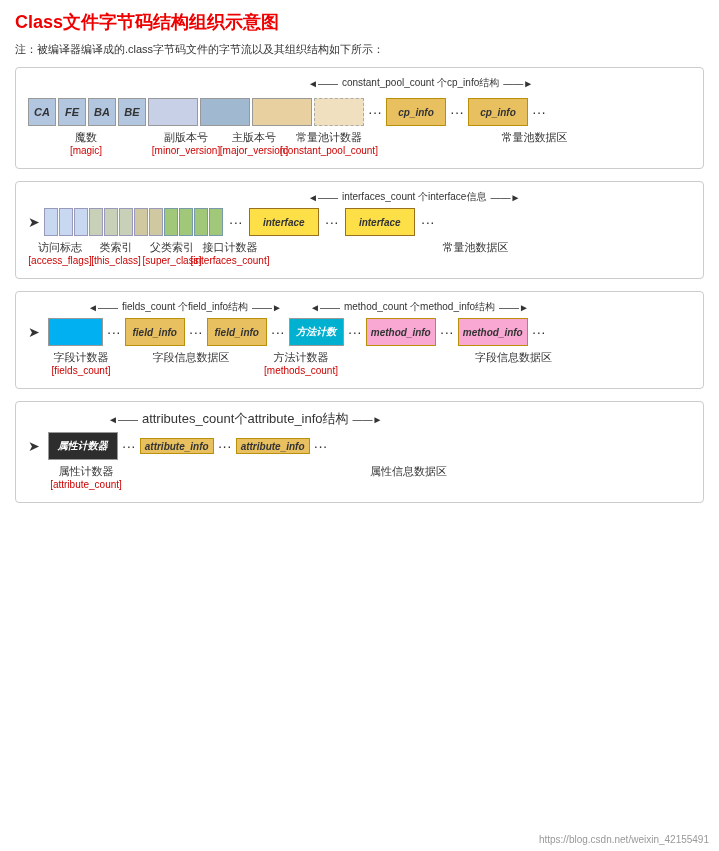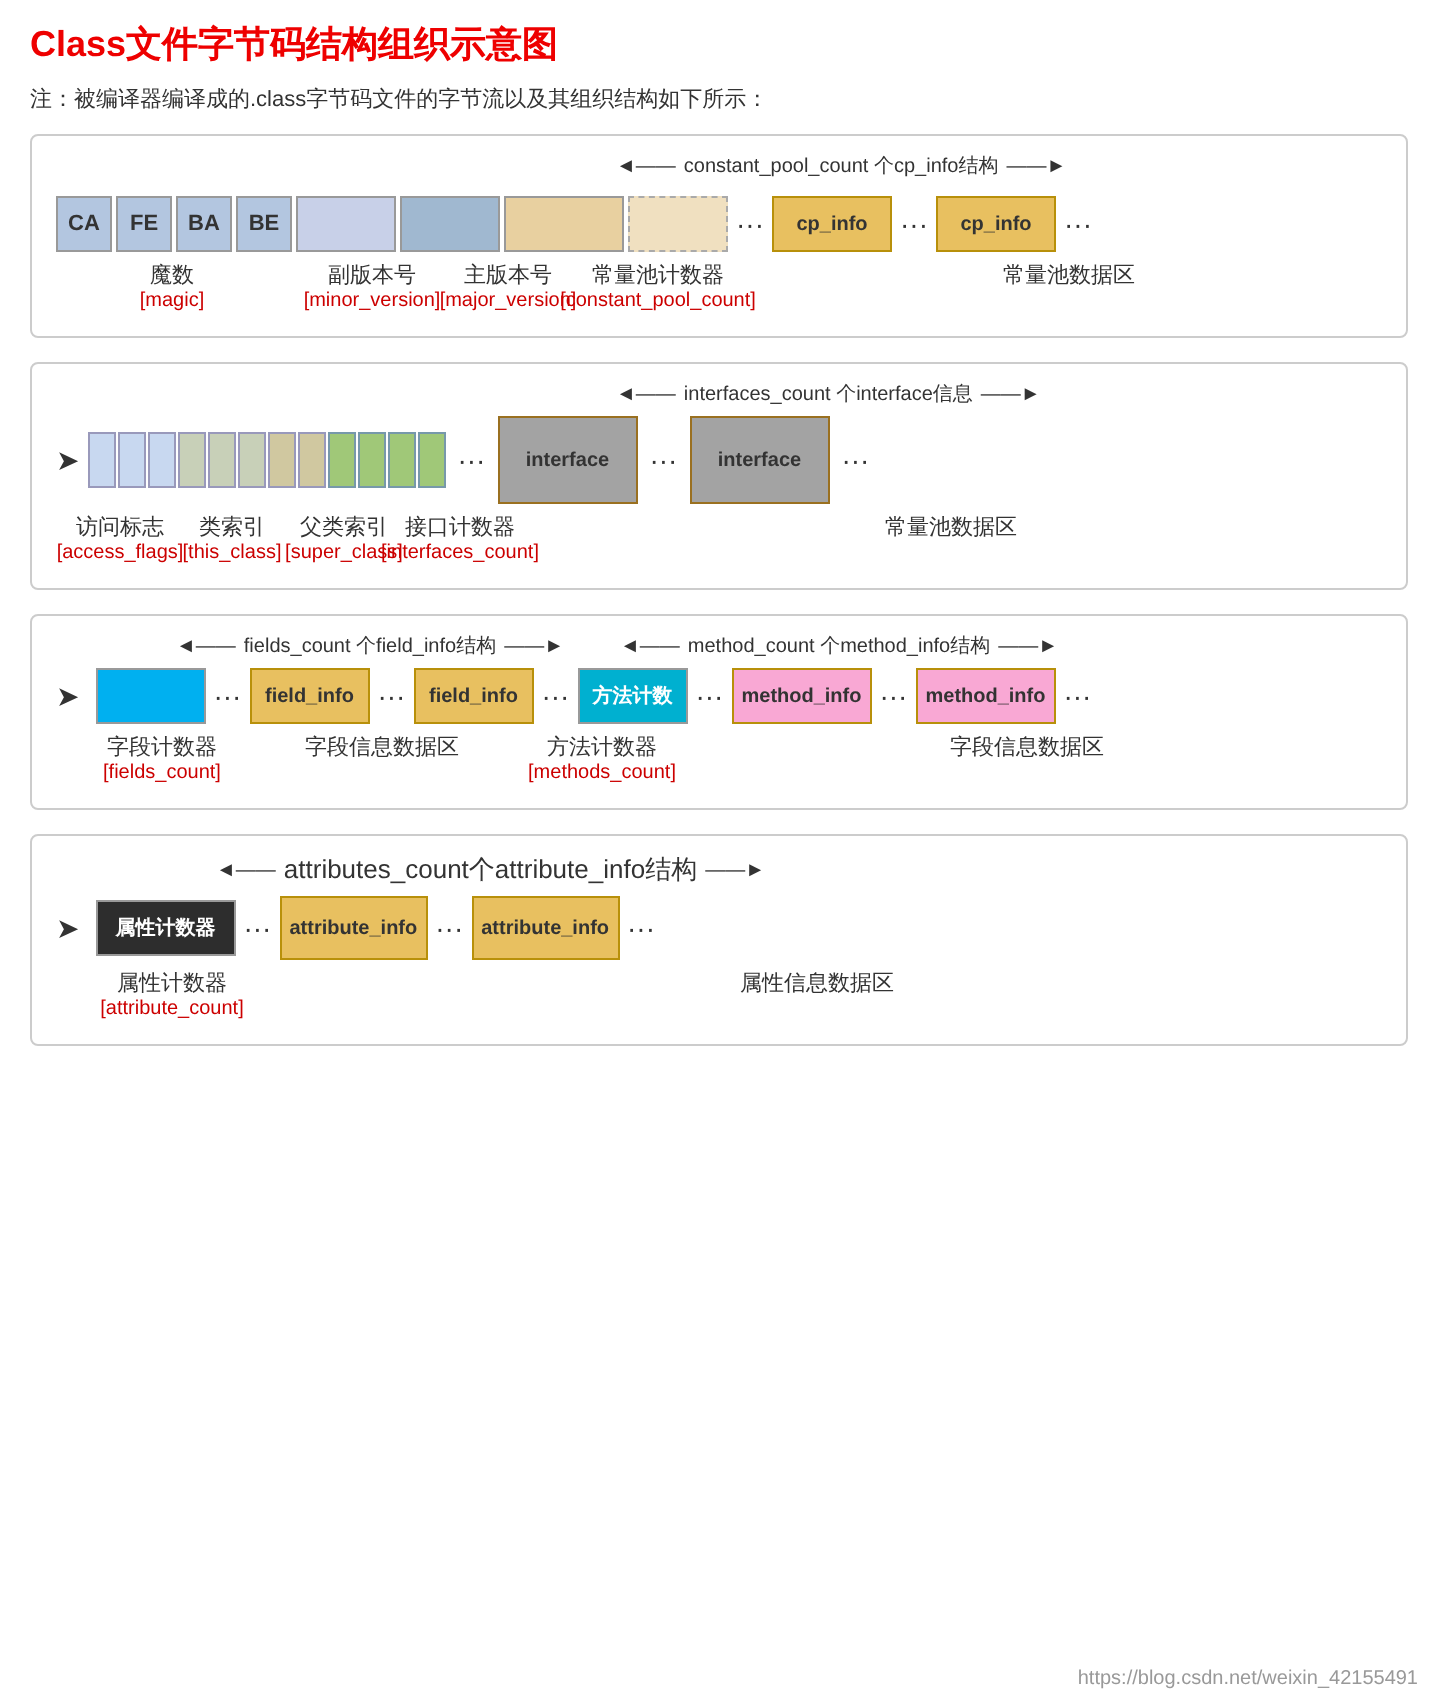--- a/index.html
+++ b/index.html
@@ -46,42 +46,43 @@
     .block {
       display: flex;
       align-items: center;
       justify-content: center;
       font-size: 11px;
       font-weight: bold;
       border: 1px solid #999;
       height: 28px;
       min-width: 28px;
       padding: 0 4px;
+      font-style: italic;
     }
 
     .block-ca { background: #b3c6e0; }
     .block-fe { background: #b3c6e0; }
     .block-ba { background: #b3c6e0; }
     .block-be { background: #b3c6e0; }
 
     .block-cp { background: #e8c060; min-width: 60px; font-size: 10px; border: 1px solid #b8900a; }
     .block-cp-last { background: #e8c060; min-width: 60px; font-size: 10px; border: 1px solid #b8900a; }
     .label-cn { color: #333; font-size: 11px; }
     .label-en { color: #cc0000; font-size: 10px; }
-    .block-iface-info { background: #a3a3a3; min-width: 70px; height: 44px; font-size: 10px; border: 1px solid #9a7020; }
+    .block-iface-info { background: #fde047; min-width: 70px; height: 28px; font-size: 10px; border: 1px solid #9a7020; }
 
     
     .block-fields-count { background: #00b0f0; width: 55px; height: 28px; color: #fff; }
     .block-field-info { background: #e8c060; min-width: 60px; height: 28px; font-size: 10px; border: 1px solid #b8900a; }
     .block-methods-count { background: #00b0d0; width: 55px; height: 28px; color: #fff; font-size: 10px; }
     .block-method-info { background: #f9a8d4; min-width: 68px; height: 28px; font-size: 10px; border: 1px solid #b8900a; }
 
     
     .block-attrs-count { background: #2d2d2d; width: 70px; height: 28px; color: #fff; font-size: 10px; }
-    .block-attr-info { background: #e8c060; min-width: 70px; height: 32px; font-size: 10px; border: 1px solid #b8900a; }
+    .block-attr-info { background: #e8c060; min-width: 70px; height: 16px; font-size: 10px; border: 1px solid #b8900a; }
 
     
     .ptr-arrow {
       font-size: 14px;
       color: #333;
       margin-right: 4px;
     }
 
     
     .watermark {

